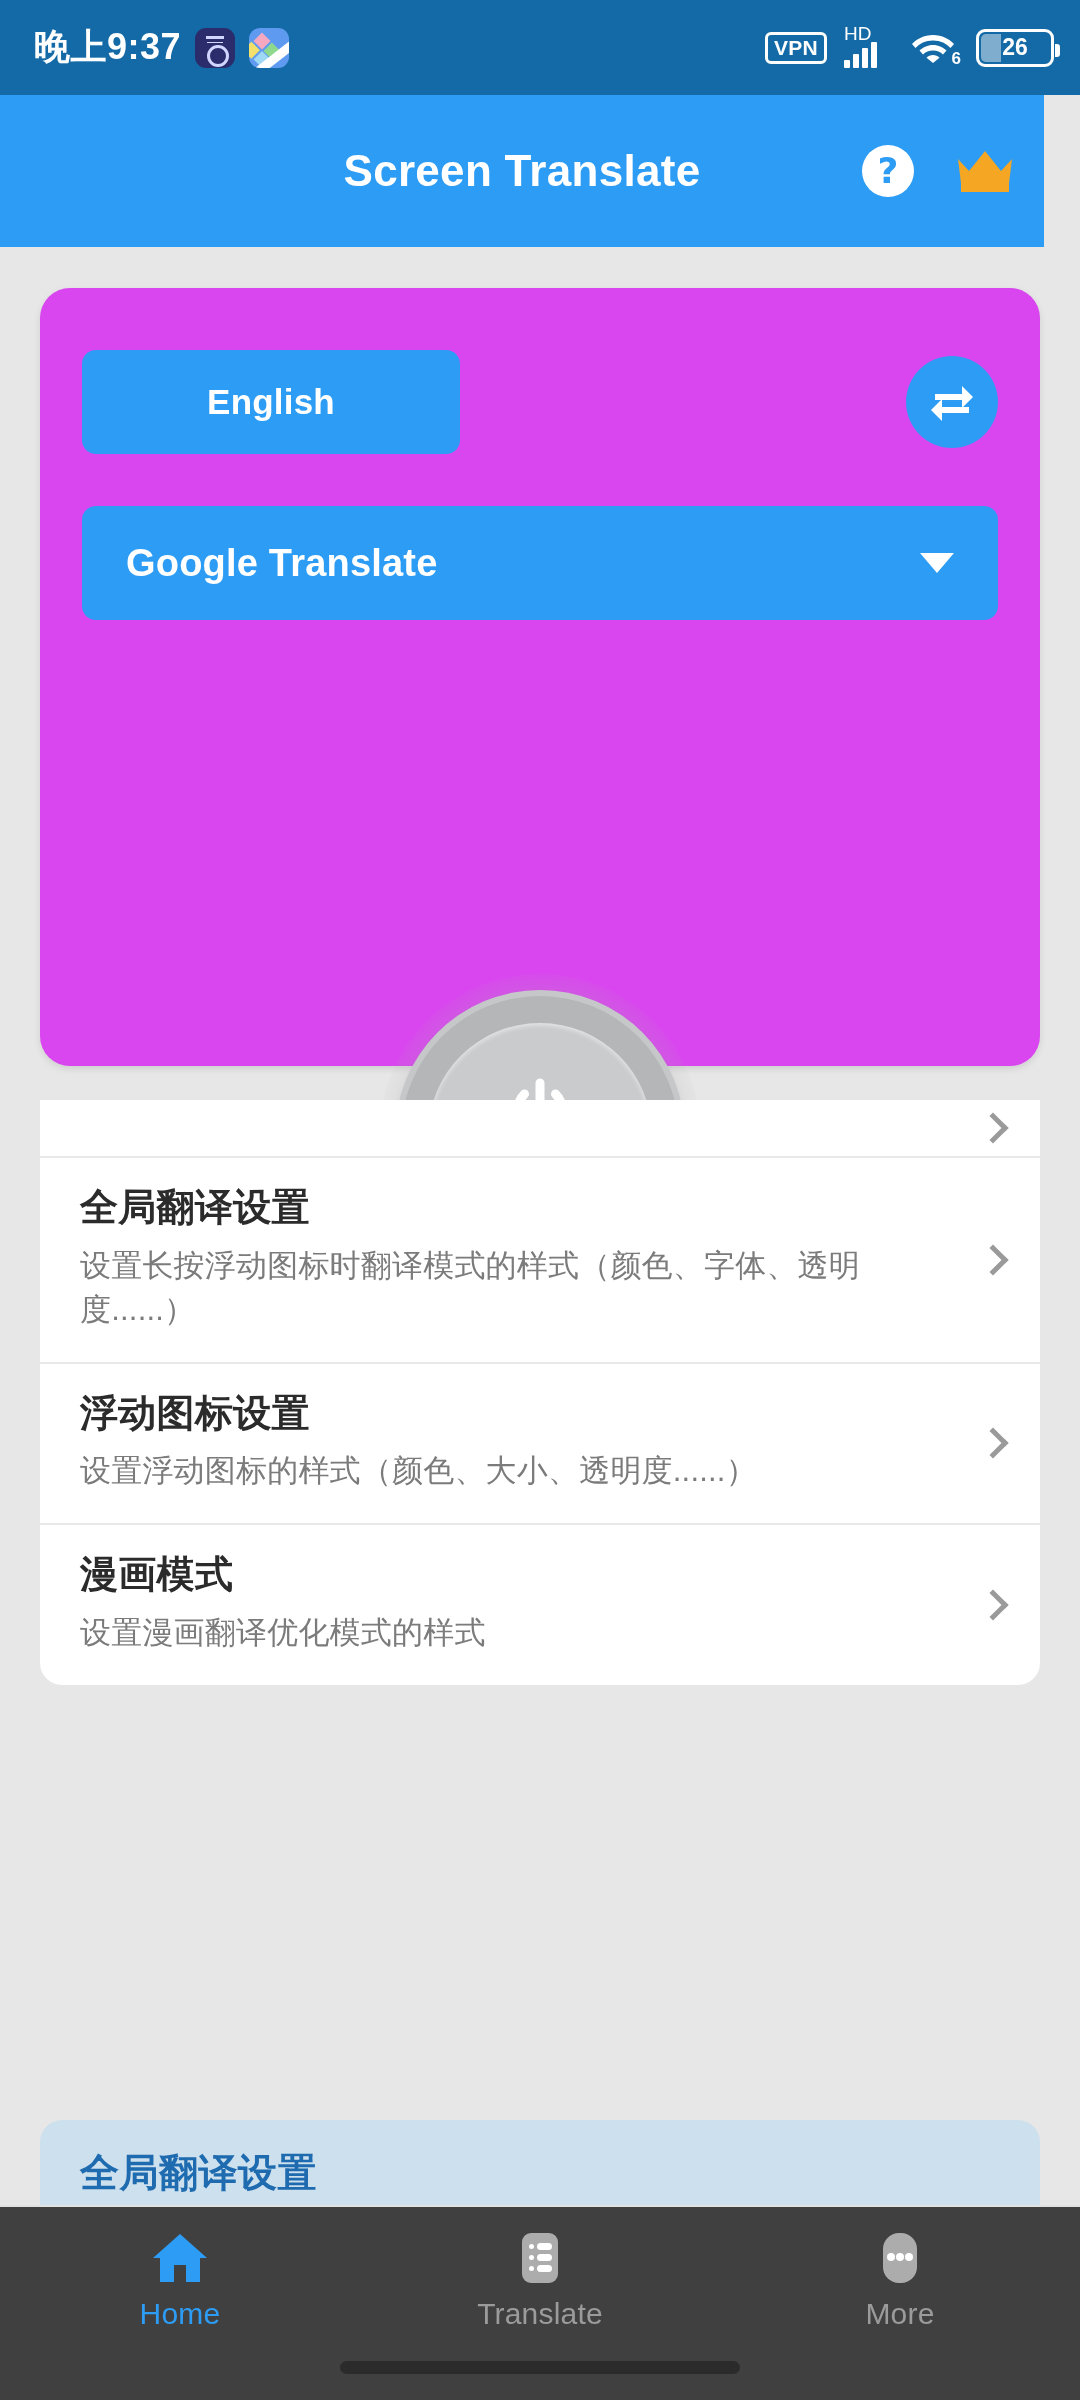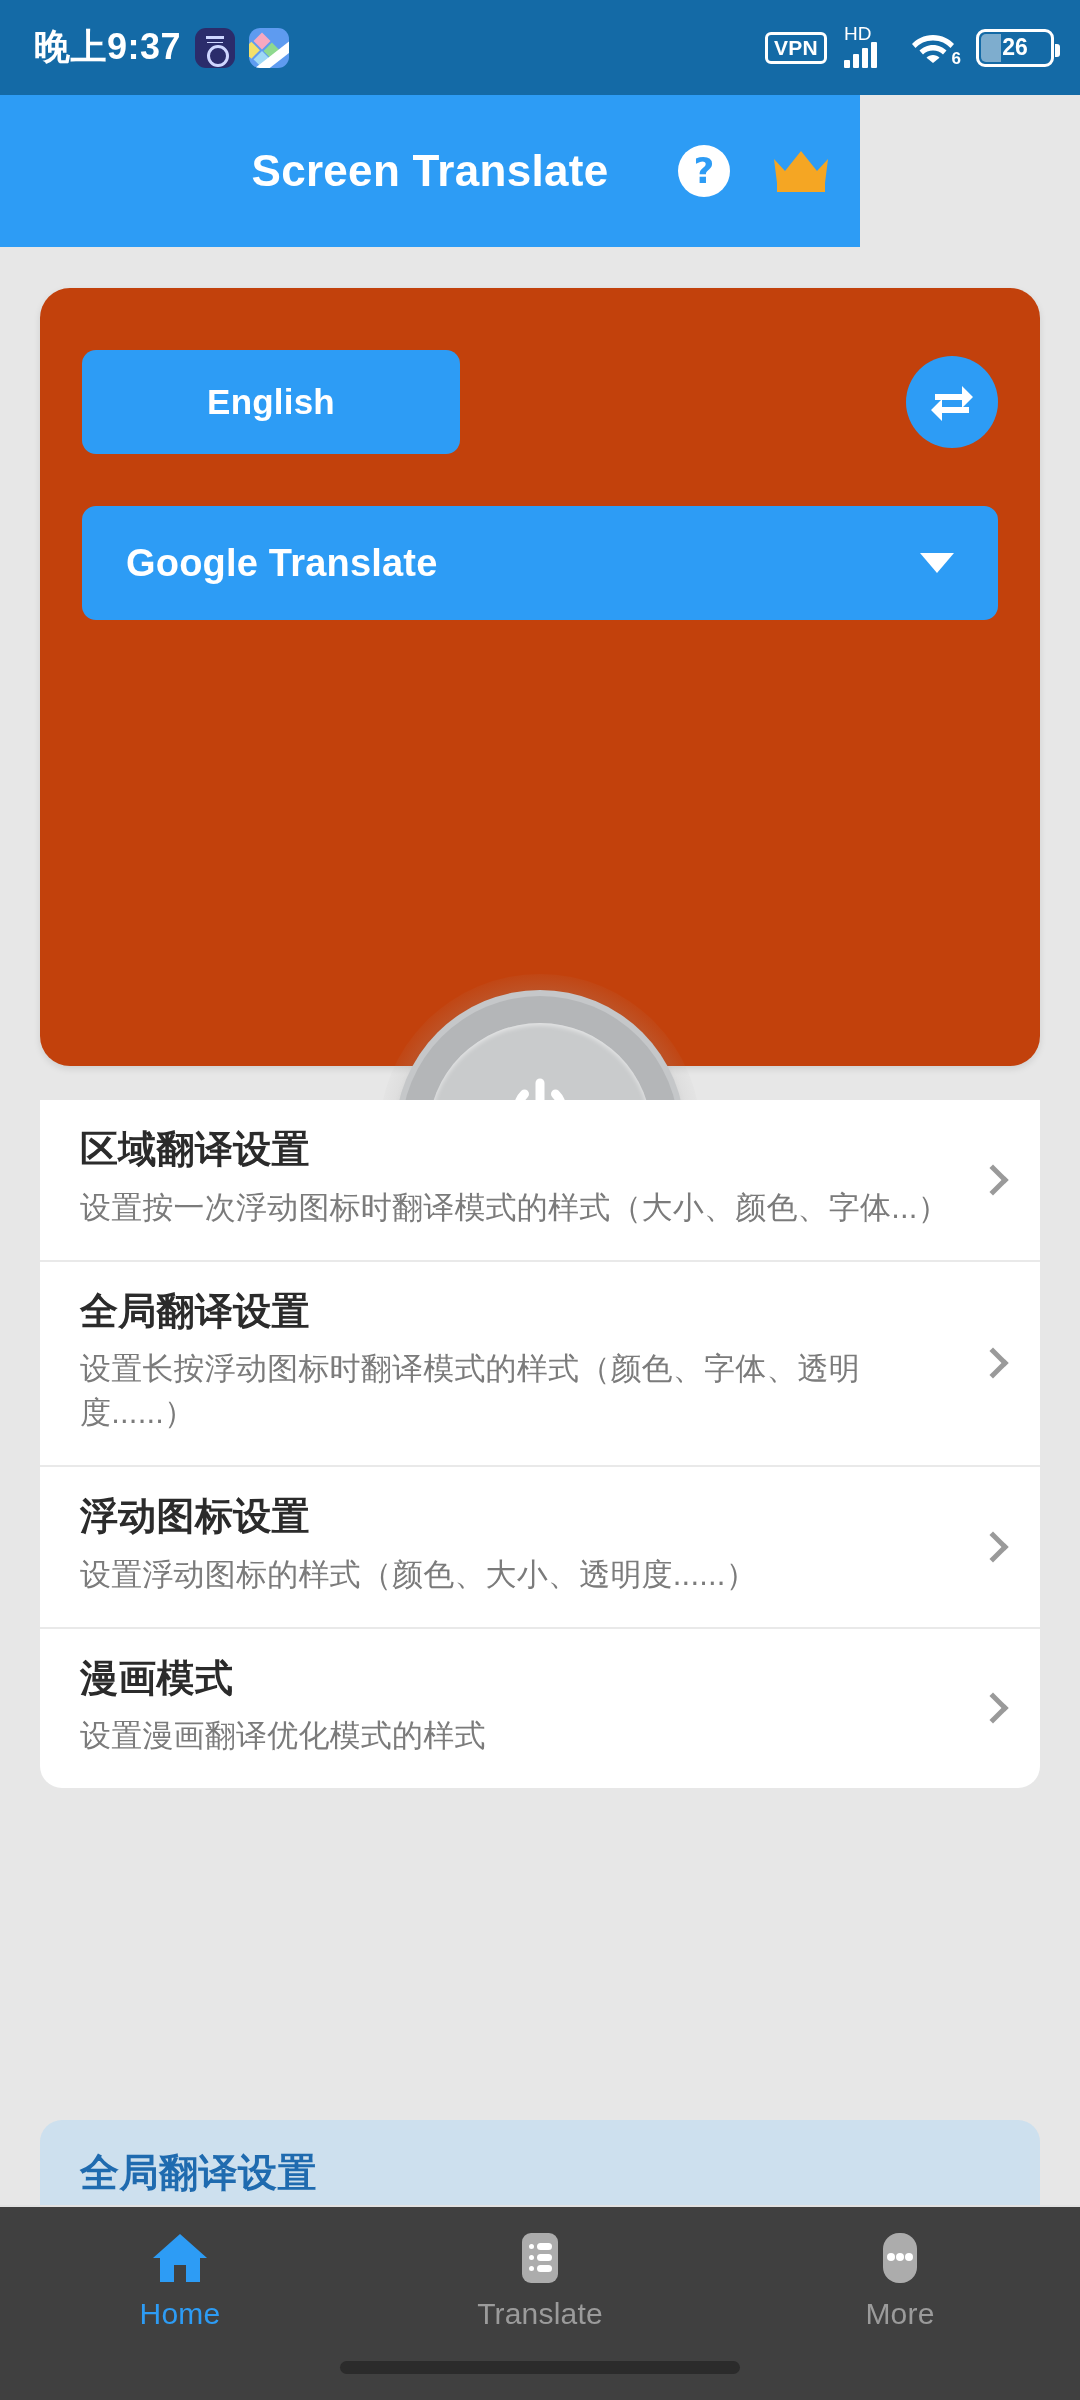--- a/index.html
+++ b/index.html
@@ -61,38 +61,38 @@
   }
   .batt:after{
     content:""; position:absolute; right:-9px; top:12px; width:5px; height:13px;
     background:#fff; border-radius:0 3px 3px 0;
   }
   .batt .fill{ position:absolute; left:2px; top:2px; bottom:2px; width:28%; background:#fff; opacity:.45; border-radius:5px 0 0 5px; }
   .batt .num{ position:relative; font-size:23px; font-weight:700; line-height:1; }
 
   
   .appbar{
-    position:absolute; top:95px; left:0; width:860px; height:152px;
+    position:absolute; top:95px; left:0; width:1044px; height:152px;
     background:#2D9CF5; display:flex; align-items:center; justify-content:center;
   }
   .appbar-title{
     font-size:44px; font-weight:700; color:#fff; letter-spacing:.3px;
   }
   .appbar-actions{ position:absolute; right:28px; top:0; height:152px; display:flex; align-items:center; gap:40px; }
   .help-icon{
     width:52px; height:52px; border-radius:50%; background:#fff;
     display:flex; align-items:center; justify-content:center;
     color:#2D9CF5; font-size:36px; font-weight:700; line-height:1; font-family:"DejaVu Sans",sans-serif;
   }
   .crown-icon{ width:62px; height:52px; position:relative; }
 
   
   .main-card{
     position:absolute; top:288px; left:40px; width:1000px; height:778px;
-    background:#c2410c; border-radius:30px;
+    background:#d946ef; border-radius:30px;
     box-shadow:0 3px 7px rgba(0,0,0,.10);
   }
   .lang-row{
     position:absolute; top:62px; left:42px; width:916px; height:104px;
     display:flex; align-items:center; justify-content:space-between;
   }
   .lang-btn{
     width:378px; height:104px; background:#2D9CF5; border-radius:14px;
     display:flex; align-items:center; justify-content:center;
     color:#fff; font-size:35px; font-weight:700; letter-spacing:.2px;
@@ -257,24 +257,20 @@
         </span>
         <span class="power-off">OFF</span>
       </div>
     </div>
   </div>
 
   <div class="settings-block">
     <div class="settings-card">
 
       <div class="set-item">
-        <div class="set-text">
-          <div class="set-title">区域翻译设置</div>
-          <div class="set-desc">设置按一次浮动图标时翻译模式的样式（大小、颜色、字体...）</div>
-        </div>
         <span class="chev"></span>
       </div>
 
       <div class="set-item">
         <div class="set-text">
           <div class="set-title">全局翻译设置</div>
           <div class="set-desc">设置长按浮动图标时翻译模式的样式（颜色、字体、透明度......）</div>
         </div>
         <span class="chev"></span>
       </div>

